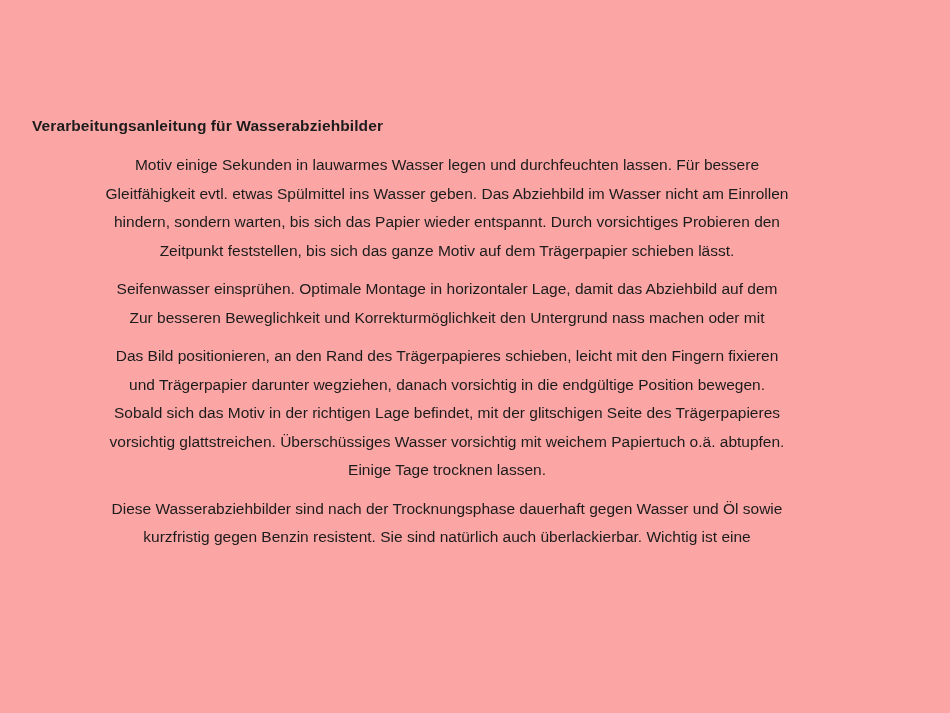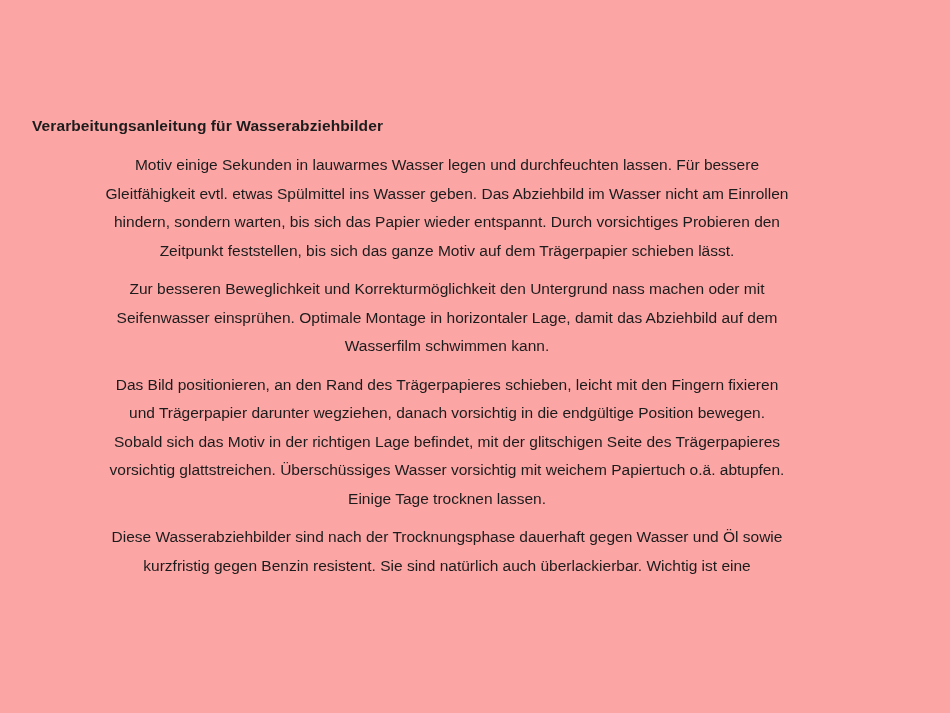--- a/index.html
+++ b/index.html
@@ -44,23 +44,22 @@
   <h1 class="doc-title">Verarbeitungsanleitung für Wasserabziehbilder</h1>
 
   <div class="para">
     <div class="line">Motiv einige Sekunden in lauwarmes Wasser legen und durchfeuchten lassen. Für bessere</div>
     <div class="line">Gleitfähigkeit evtl. etwas Spülmittel ins Wasser geben. Das Abziehbild im Wasser nicht am Einrollen</div>
     <div class="line">hindern, sondern warten, bis sich das Papier wieder entspannt. Durch vorsichtiges Probieren den</div>
     <div class="line">Zeitpunkt feststellen, bis sich das ganze Motiv auf dem Trägerpapier schieben lässt.</div>
   </div>
 
   <div class="para">
+    <div class="line">Seifenwasser einsprühen. Optimale Montage in horizontaler Lage, damit das Abziehbild auf dem</div>
     <div class="line">Zur besseren Beweglichkeit und Korrekturmöglichkeit den Untergrund nass machen oder mit</div>
-    <div class="line">Seifenwasser einsprühen. Optimale Montage in horizontaler Lage, damit das Abziehbild auf dem</div>
-    <div class="line">Wasserfilm schwimmen kann.</div>
   </div>
 
   <div class="para">
     <div class="line">Das Bild positionieren, an den Rand des Trägerpapieres schieben, leicht mit den Fingern fixieren</div>
     <div class="line">und Trägerpapier darunter wegziehen, danach vorsichtig in die endgültige Position bewegen.</div>
     <div class="line">Sobald sich das Motiv in der richtigen Lage befindet, mit der glitschigen Seite des Trägerpapieres</div>
     <div class="line">vorsichtig glattstreichen. Überschüssiges Wasser vorsichtig mit weichem Papiertuch o.ä. abtupfen.</div>
     <div class="line">Einige Tage trocknen lassen.</div>
   </div>
 

